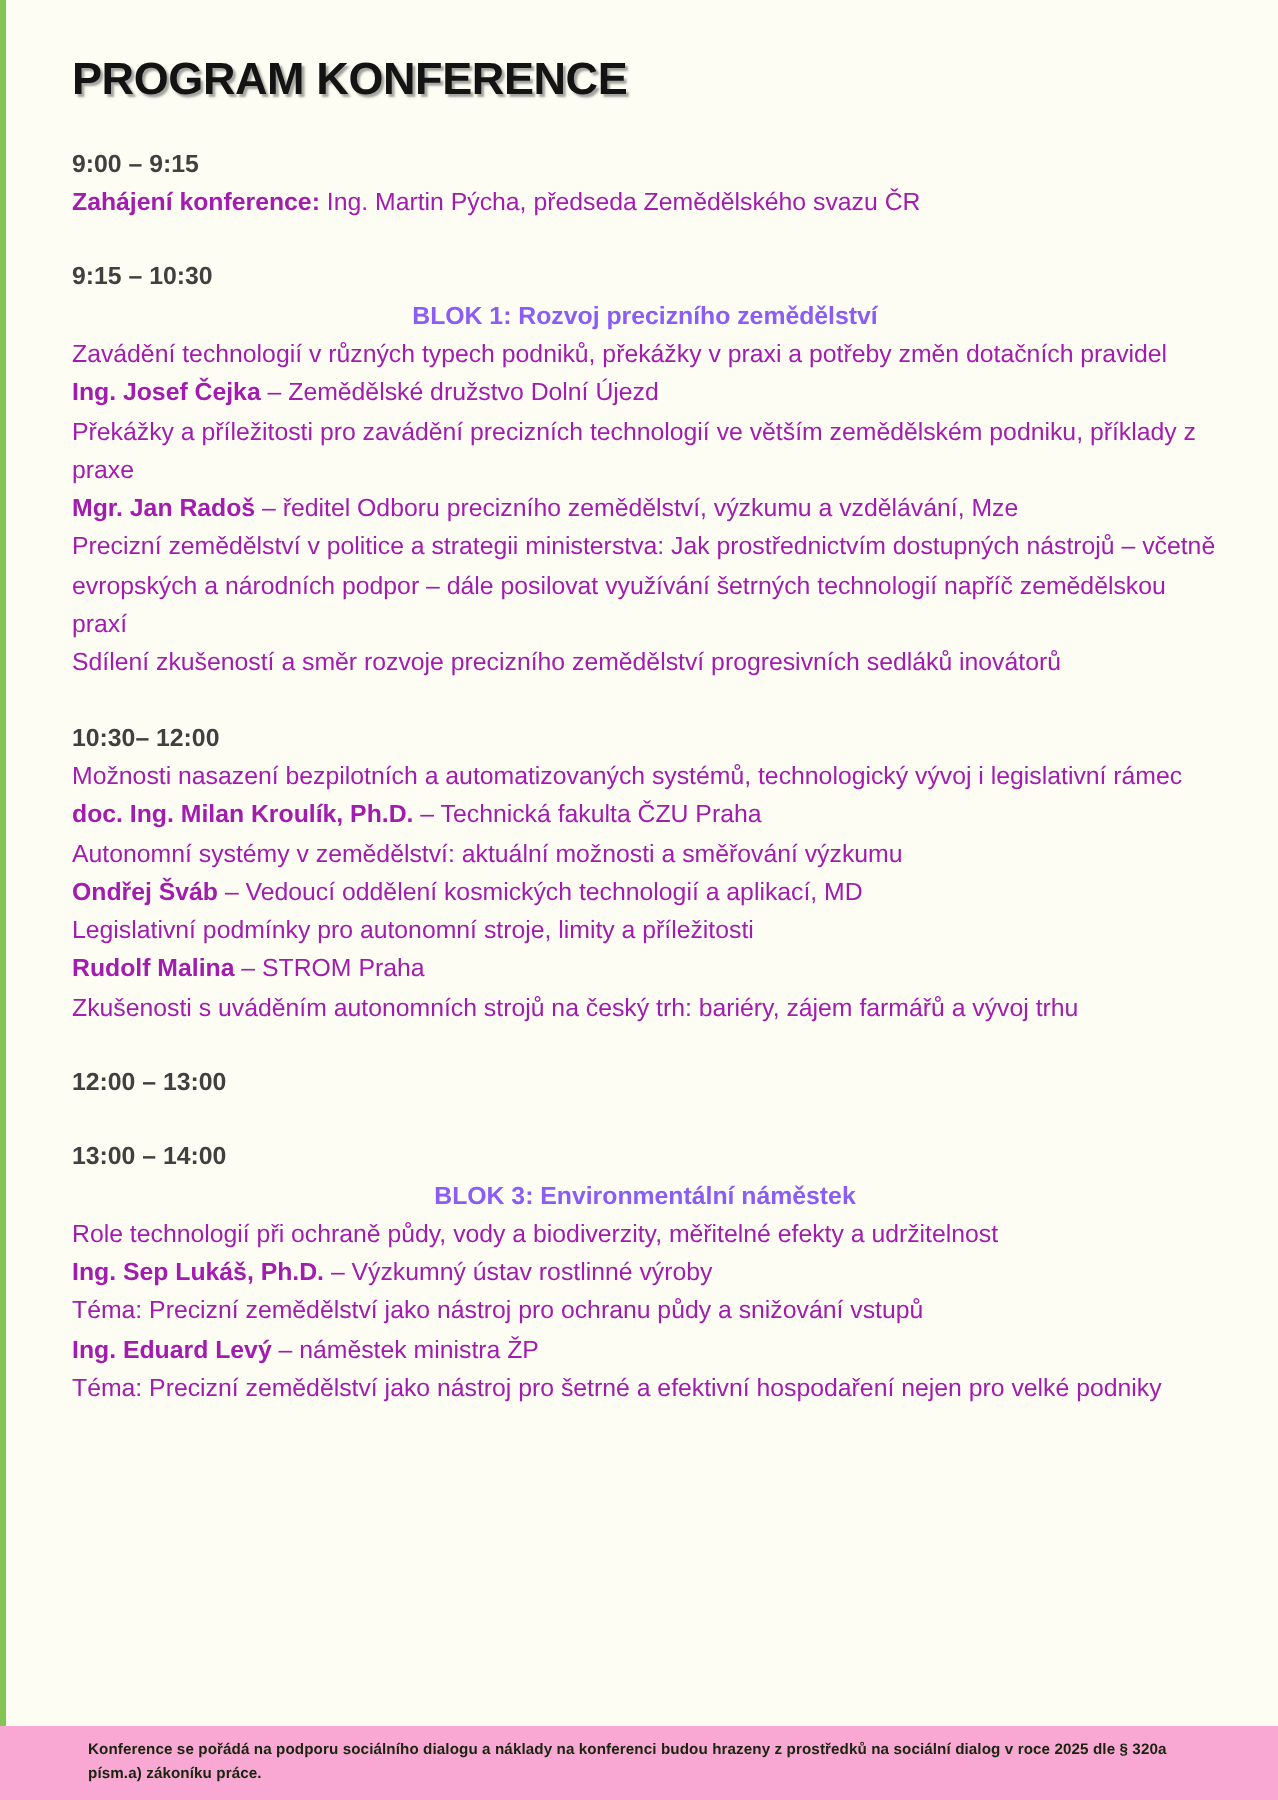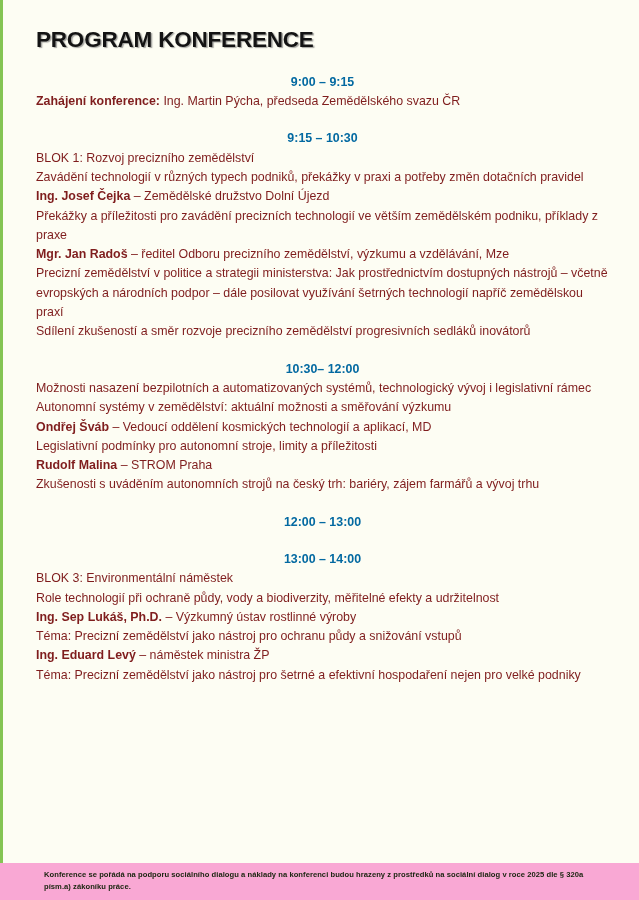--- a/index.html
+++ b/index.html
@@ -50,38 +50,38 @@
   }
   .block {
     margin-bottom: 18px;
   }
   .block:last-of-type {
     margin-bottom: 0;
   }
   .line {
     font-size: 12.4px;
     line-height: 19.3px;
-    color: #7f1d1d;
+    color: #a21caf;
     white-space: pre-wrap;
   }
   .line .b {
     font-weight: bold;
   }
   .time {
     font-size: 12.4px;
     font-weight: bold;
     line-height: 19.3px;
-    color: #0369a1;
-    text-align: center;
+    color: #404040;
   }
   .block-name {
     font-size: 12.4px;
-    font-weight: normal;
+    font-weight: bold;
     line-height: 19.3px;
-    color: #7f1d1d;
+    color: #8b5cf6;
+    text-align: center;
   }
   .footer-band {
     position: absolute;
     left: 0;
     bottom: 0;
     width: 639px;
     height: 37px;
     background: #f9a8d4;
     box-sizing: border-box;
     padding: 6px 28px 0 44px;
@@ -114,20 +114,21 @@
           <div class="line">Zavádění technologií v různých typech podniků, překážky v praxi a potřeby změn dotačních pravidel</div>
           <div class="line"><span class="b">Ing. Josef Čejka</span><span> – Zemědělské družstvo Dolní Újezd</span></div>
           <div class="line">Překážky a příležitosti pro zavádění precizních technologií ve větším zemědělském podniku, příklady z praxe</div>
           <div class="line"><span class="b">Mgr. Jan Radoš</span><span> – ředitel Odboru precizního zemědělství, výzkumu a vzdělávání, Mze</span></div>
           <div class="line">Precizní zemědělství v politice a strategii ministerstva: Jak prostřednictvím dostupných nástrojů – včetně evropských a národních podpor – dále posilovat využívání šetrných technologií napříč zemědělskou praxí</div>
           <div class="line">Sdílení zkušeností a směr rozvoje precizního zemědělství progresivních sedláků inovátorů</div>
         </div>
         <div class="block">
           <div class="time">10:30– 12:00</div>
           <div class="line">Možnosti nasazení bezpilotních a automatizovaných systémů, technologický vývoj i legislativní rámec</div>
+          <div class="line"><span class="b">doc. Ing. Milan Kroulík, Ph.D.</span><span> – Technická fakulta ČZU Praha</span></div>
           <div class="line">Autonomní systémy v zemědělství: aktuální možnosti a směřování výzkumu</div>
           <div class="line"><span class="b">Ondřej Šváb</span><span> – Vedoucí oddělení kosmických technologií a aplikací, MD</span></div>
           <div class="line">Legislativní podmínky pro autonomní stroje, limity a příležitosti</div>
           <div class="line"><span class="b">Rudolf Malina</span><span> – STROM Praha</span></div>
           <div class="line">Zkušenosti s uváděním autonomních strojů na český trh: bariéry, zájem farmářů a vývoj trhu</div>
         </div>
         <div class="block">
           <div class="time">12:00 – 13:00</div>
         </div>
         <div class="block">

